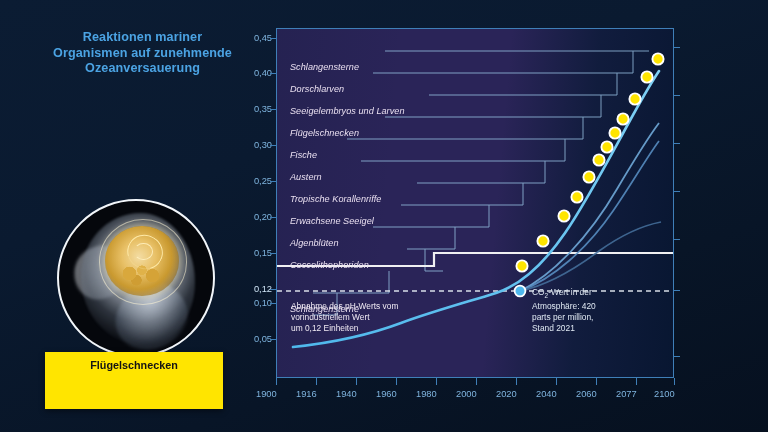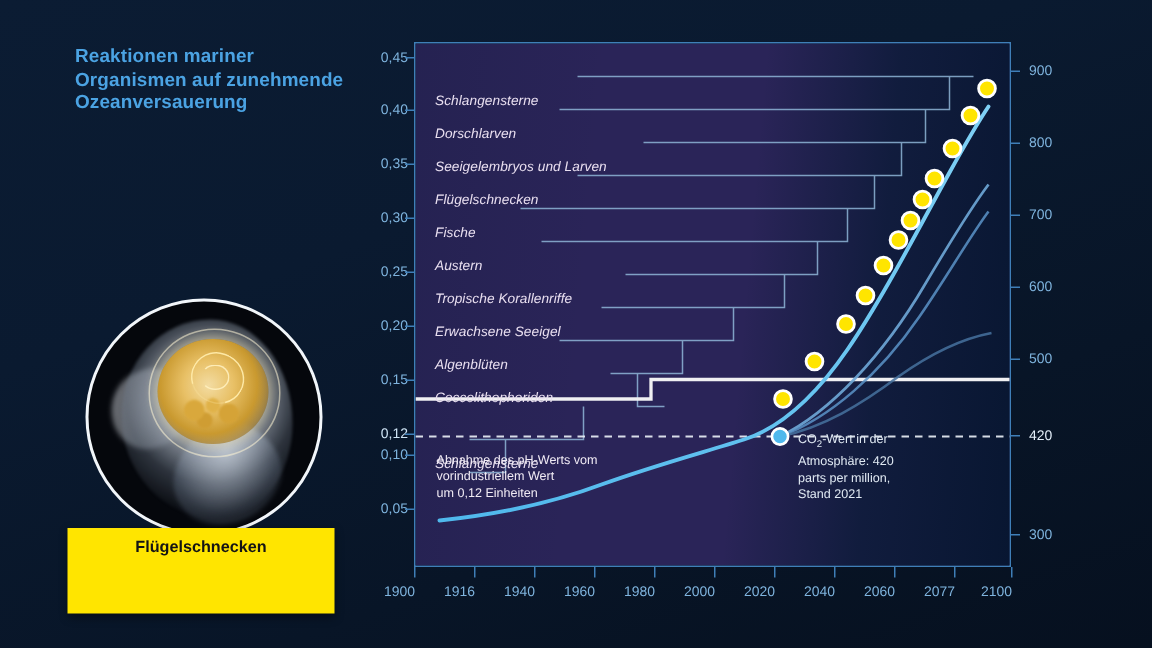--- a/index.html
+++ b/index.html
@@ -7,21 +7,21 @@
   body{width:768px;height:432px;overflow:hidden;position:relative;
        font-family:"Liberation Sans","DejaVu Sans",sans-serif;
        background:radial-gradient(ellipse 120% 90% at 62% 50%, #0d2240 0%, #0a1a31 45%, #071córner 100%);
        background-color:#08182c;}
   #stage{position:absolute;left:0;top:0;width:768px;height:432px;
          background:linear-gradient(160deg,#0b1c33 0%,#0a1a30 35%,#081527 70%,#06101f 100%);}
 
   
   #title{position:absolute;left:50px;top:30px;width:185px;
          color:#4ba3e3;font-size:12.6px;line-height:15.5px;font-weight:600;
-         letter-spacing:.1px;}
+         letter-spacing:.1px;text-align:center;}
 
   #photo-wrap{position:absolute;left:57px;top:199px;width:158px;height:158px;}
   #photo{position:absolute;left:0;top:0;width:158px;height:158px;border-radius:50%;
          border:2.5px solid #f2f6fa;box-sizing:border-box;overflow:hidden;
          background:#05070c;}
   #photo .body{position:absolute;left:14%;top:8%;width:74%;height:86%;
         border-radius:52% 48% 44% 56%/48% 52% 48% 52%;
         background:radial-gradient(ellipse 70% 60% at 52% 40%, rgba(228,232,238,.92) 0%, rgba(186,196,210,.72) 42%, rgba(120,134,152,.35) 70%, rgba(40,50,66,0) 100%);
         filter:blur(1.2px);}
   #photo .tail{position:absolute;left:38%;top:52%;width:44%;height:46%;
@@ -210,29 +210,20 @@
     <div class="tick" style="left:270px;top:109px;width:6px;height:1px"></div>
     <div class="tick" style="left:270px;top:145px;width:6px;height:1px"></div>
     <div class="tick" style="left:270px;top:181px;width:6px;height:1px"></div>
     <div class="tick" style="left:270px;top:217px;width:6px;height:1px"></div>
     <div class="tick" style="left:270px;top:253px;width:6px;height:1px"></div>
     <div class="tick" style="left:270px;top:289px;width:6px;height:1px"></div>
     <div class="tick" style="left:270px;top:303px;width:6px;height:1px"></div>
     <div class="tick" style="left:270px;top:339px;width:6px;height:1px"></div>
   </div>
 
-  <div id="raxis" style="position:absolute;left:686px;top:0;width:60px;height:432px">
-    <div class="rlab" style="top:42px">900</div>
-    <div class="rlab" style="top:90px">800</div>
-    <div class="rlab" style="top:138px">700</div>
-    <div class="rlab" style="top:186px">600</div>
-    <div class="rlab" style="top:234px">500</div>
-    <div class="rlab hl" style="top:285px">420</div>
-    <div class="rlab" style="top:351px">300</div>
-  </div>
   <div>
     <div class="tick" style="left:674px;top:47px;width:6px;height:1px"></div>
     <div class="tick" style="left:674px;top:95px;width:6px;height:1px"></div>
     <div class="tick" style="left:674px;top:143px;width:6px;height:1px"></div>
     <div class="tick" style="left:674px;top:191px;width:6px;height:1px"></div>
     <div class="tick" style="left:674px;top:239px;width:6px;height:1px"></div>
     <div class="tick" style="left:674px;top:290px;width:6px;height:1px"></div>
     <div class="tick" style="left:674px;top:356px;width:6px;height:1px"></div>
   </div>
 

